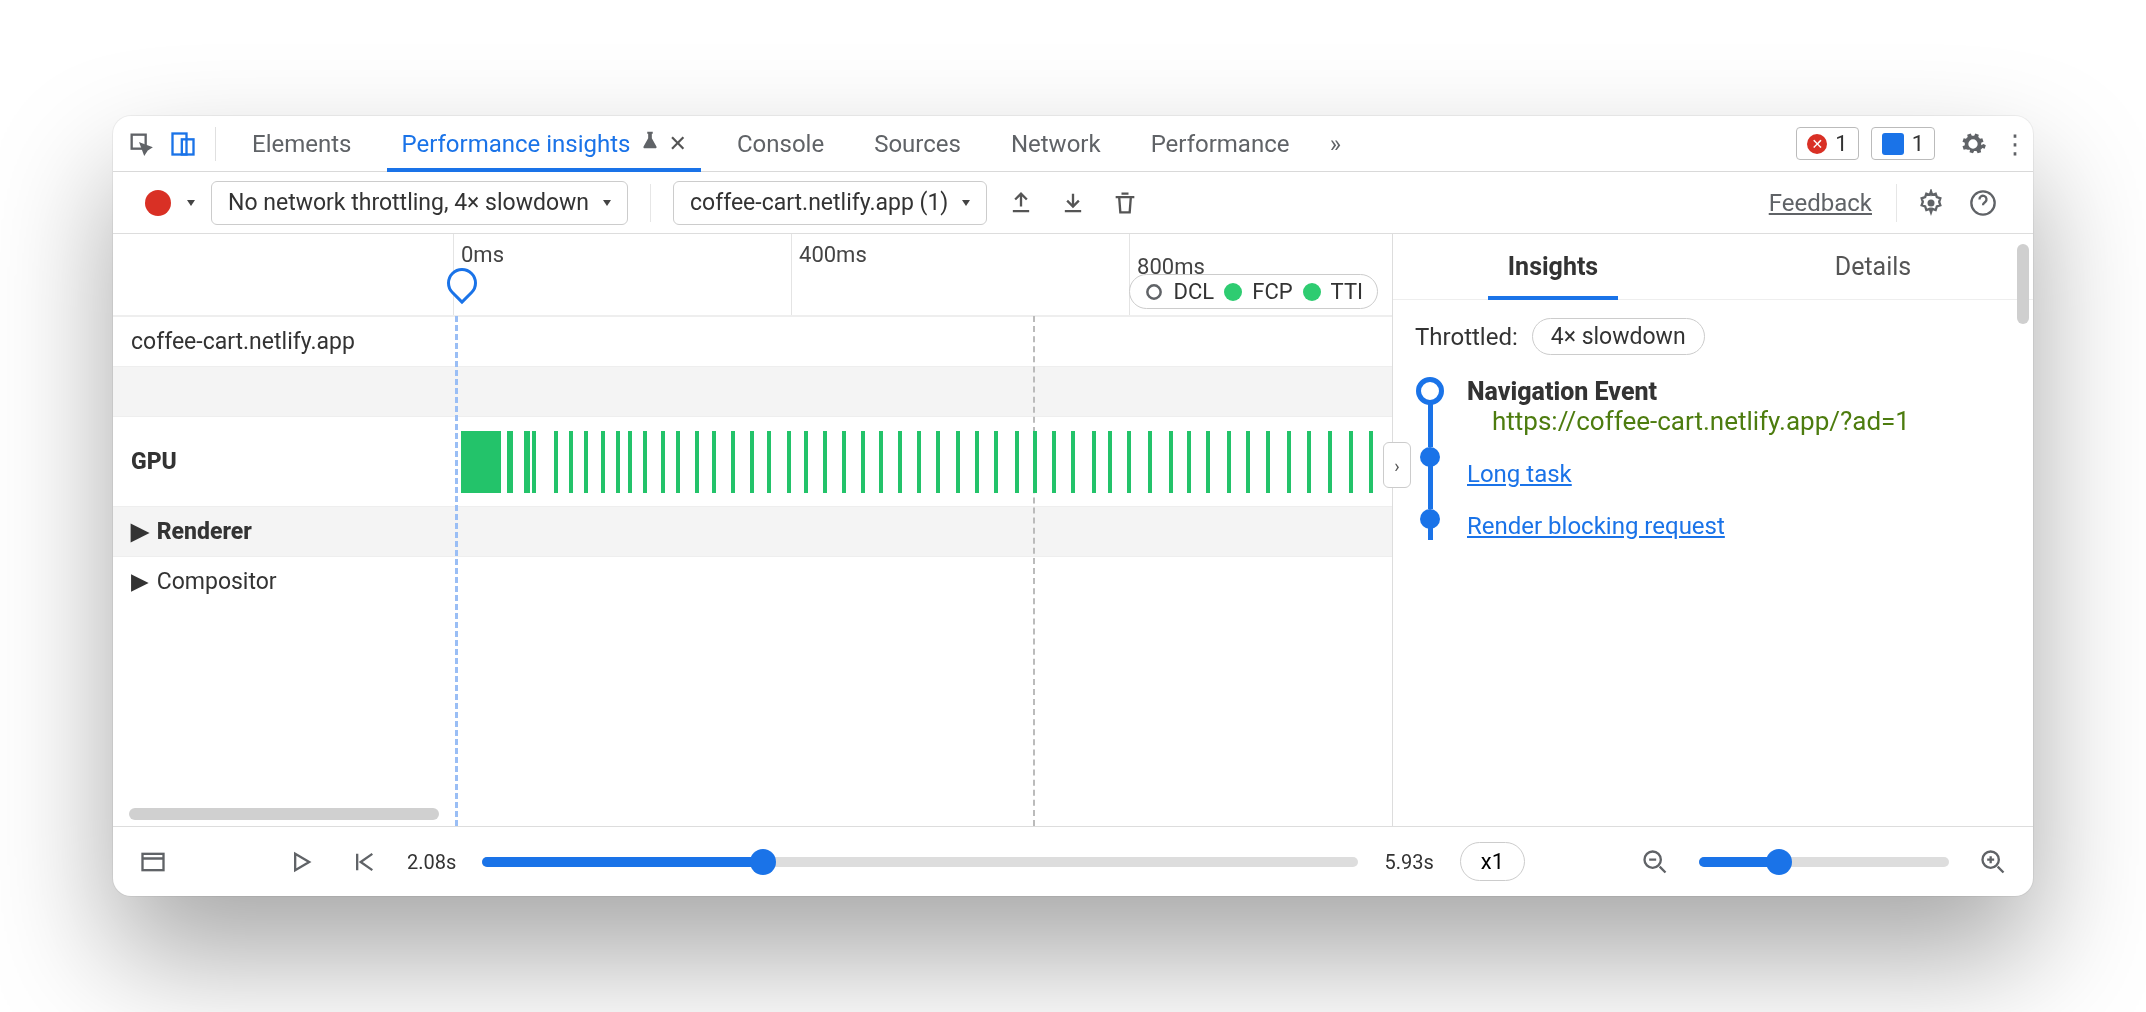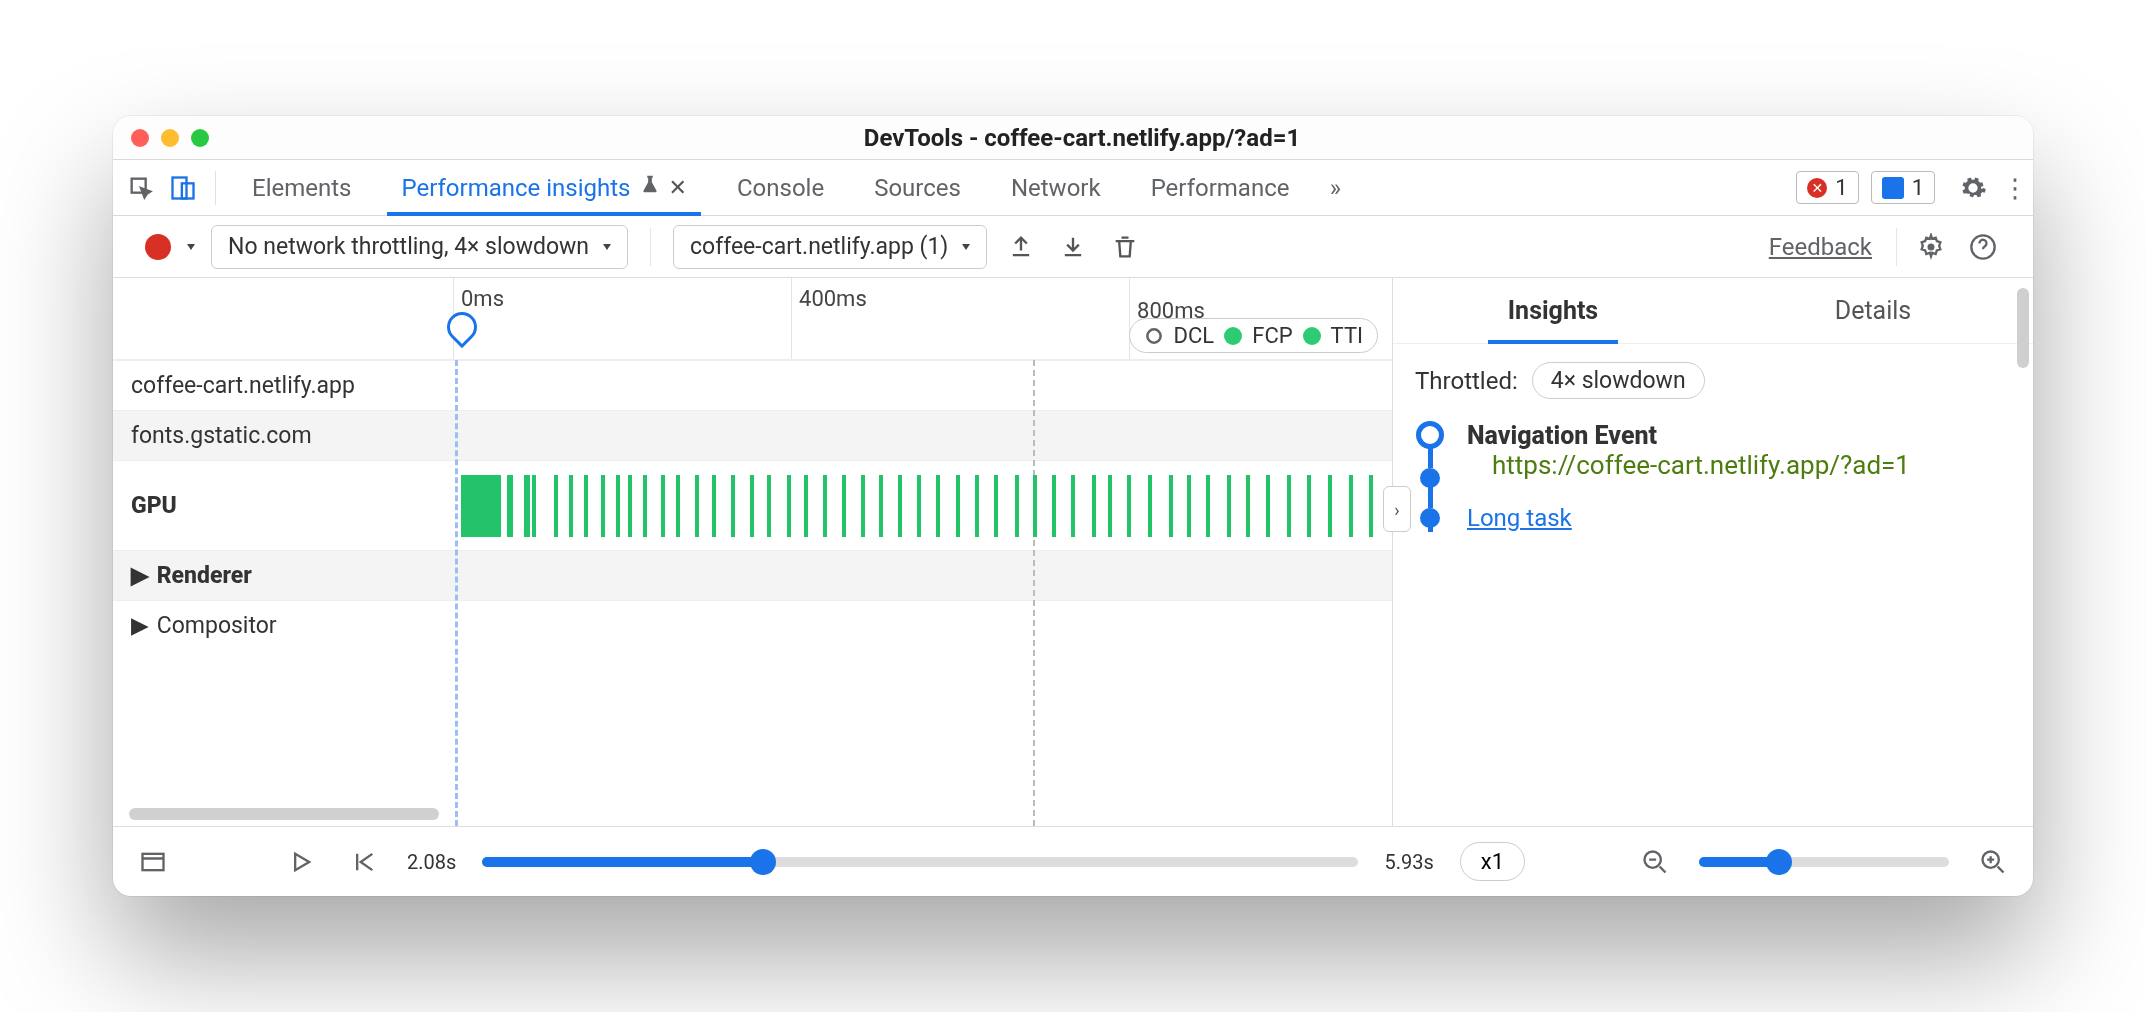--- a/index.html
+++ b/index.html
@@ -84,29 +84,20 @@
   .pillbtn { border:1px solid #ccc; border-radius:22px; padding:6px 20px; font-size:22px; background:#fff;}
   .ico { width:28px; height:28px; }
   .tri { width:0;height:0;border-left:4px solid transparent;border-right:4px solid transparent;border-top:6px solid #444; }
 </style>
 </head>
 <body>
 
 <div class="stage">
   <div class="window">
 
-    <div class="titlebar">
-      <div class="traffic">
-        <div class="dot red"></div>
-        <div class="dot yellow"></div>
-        <div class="dot green"></div>
-      </div>
-      <div class="title">DevTools - coffee-cart.netlify.app/?ad=1</div>
-      <div style="width:60px"></div>
-    </div>
 
     <div class="tabbar">
       <div class="tb-icon">
         <svg class="ico" viewBox="0 0 24 24" fill="none" stroke="#606367" stroke-width="2">
             <rect x="4" y="4" width="12" height="12"></rect>
             <path d="M12 12 l8 3 -3 2 -2 3 z" fill="#606367"></path>
           </svg>
       </div>
       <div class="tb-icon" style="color:#1a73e8">
         <svg class="ico" viewBox="0 0 24 24" fill="none" stroke="#1a73e8" stroke-width="2">
@@ -232,21 +223,20 @@
 
         <div class="rows">
           <div class="vline-blue" style="left:342px"></div>
           <div class="vline-dashed" style="left:920px"></div>
 
           <div class="row">
             <div class="label">coffee-cart.netlify.app</div>
               <div class="track"></div>
           </div>
           <div class="row type-odd">
-            <div class="label">fonts.gstatic.com</div>
               <div class="track"></div>
           </div>
           <div class="row tall">
             <div class="label bold">GPU</div>
             <div class="track">
                 <div class="gpuwrap" id="gpuwrap" style="left:0">
                   <div class="gpubar" style="position: absolute; left: 0.8%; width: 6px; height: 62px;"></div>
                   <div class="gpubar" style="position: absolute; left: 1%; width: 6px; height: 62px;"></div>
                   <div class="gpubar" style="position: absolute; left: 1.2%; width: 6px; height: 62px;"></div>
                   <div class="gpubar" style="position: absolute; left: 1.4%; width: 6px; height: 62px;"></div>
@@ -354,20 +344,21 @@
               <div class="tl-seg"></div>
               <div class="tl-dot"></div>
               <div class="tl-seg" style="flex:.3"></div>
             </div>
             <div class="tl-items">
               <div>
                 <div style="font-weight:800;font-size:25px">Navigation Event</div>
                 <div class="url">https://coffee-cart.netlify.app/?ad=1</div>
               </div>
               <div><a class="linkish">Long task</a></div>
+              <div><a class="linkish">Render blocking request</a></div>
             </div>
           </div>
         </div>
         <div class="rscroller"></div>
       </div>
     </div>
 
     <div class="footer">
       <div class="iconbtn">
         <svg class="ico" viewBox="0 0 24 24" fill="none" stroke="#606367" stroke-width="2">

